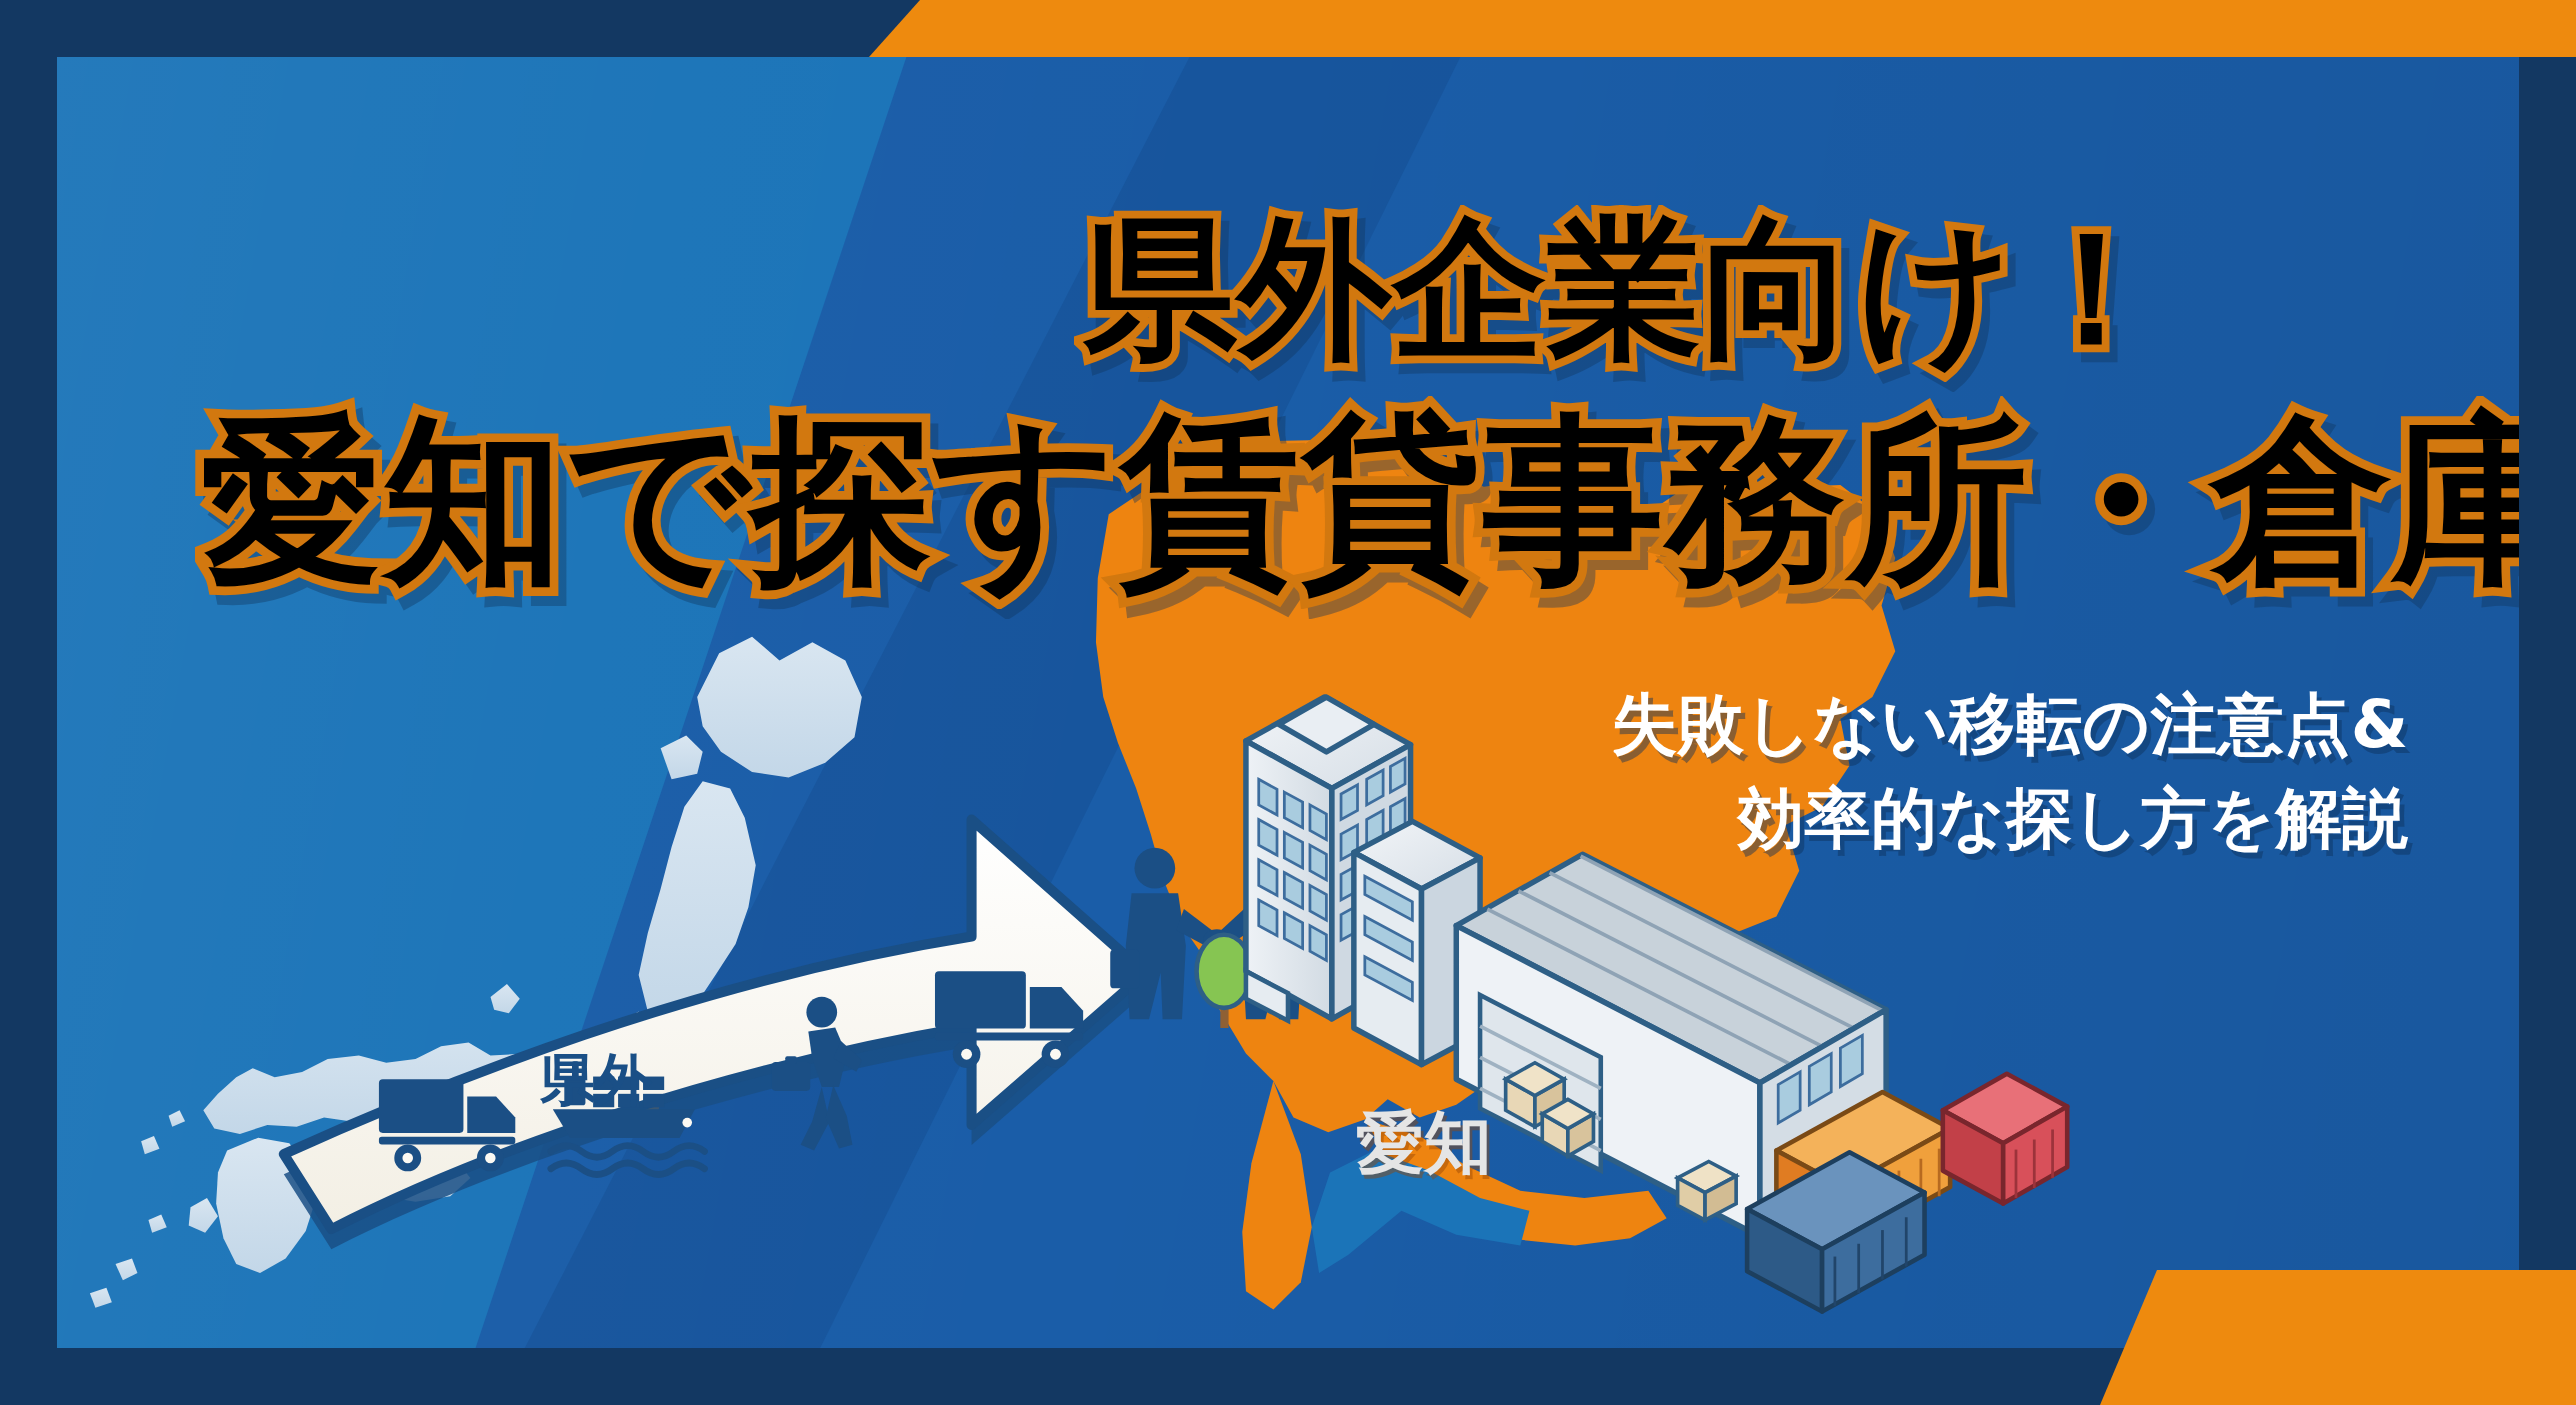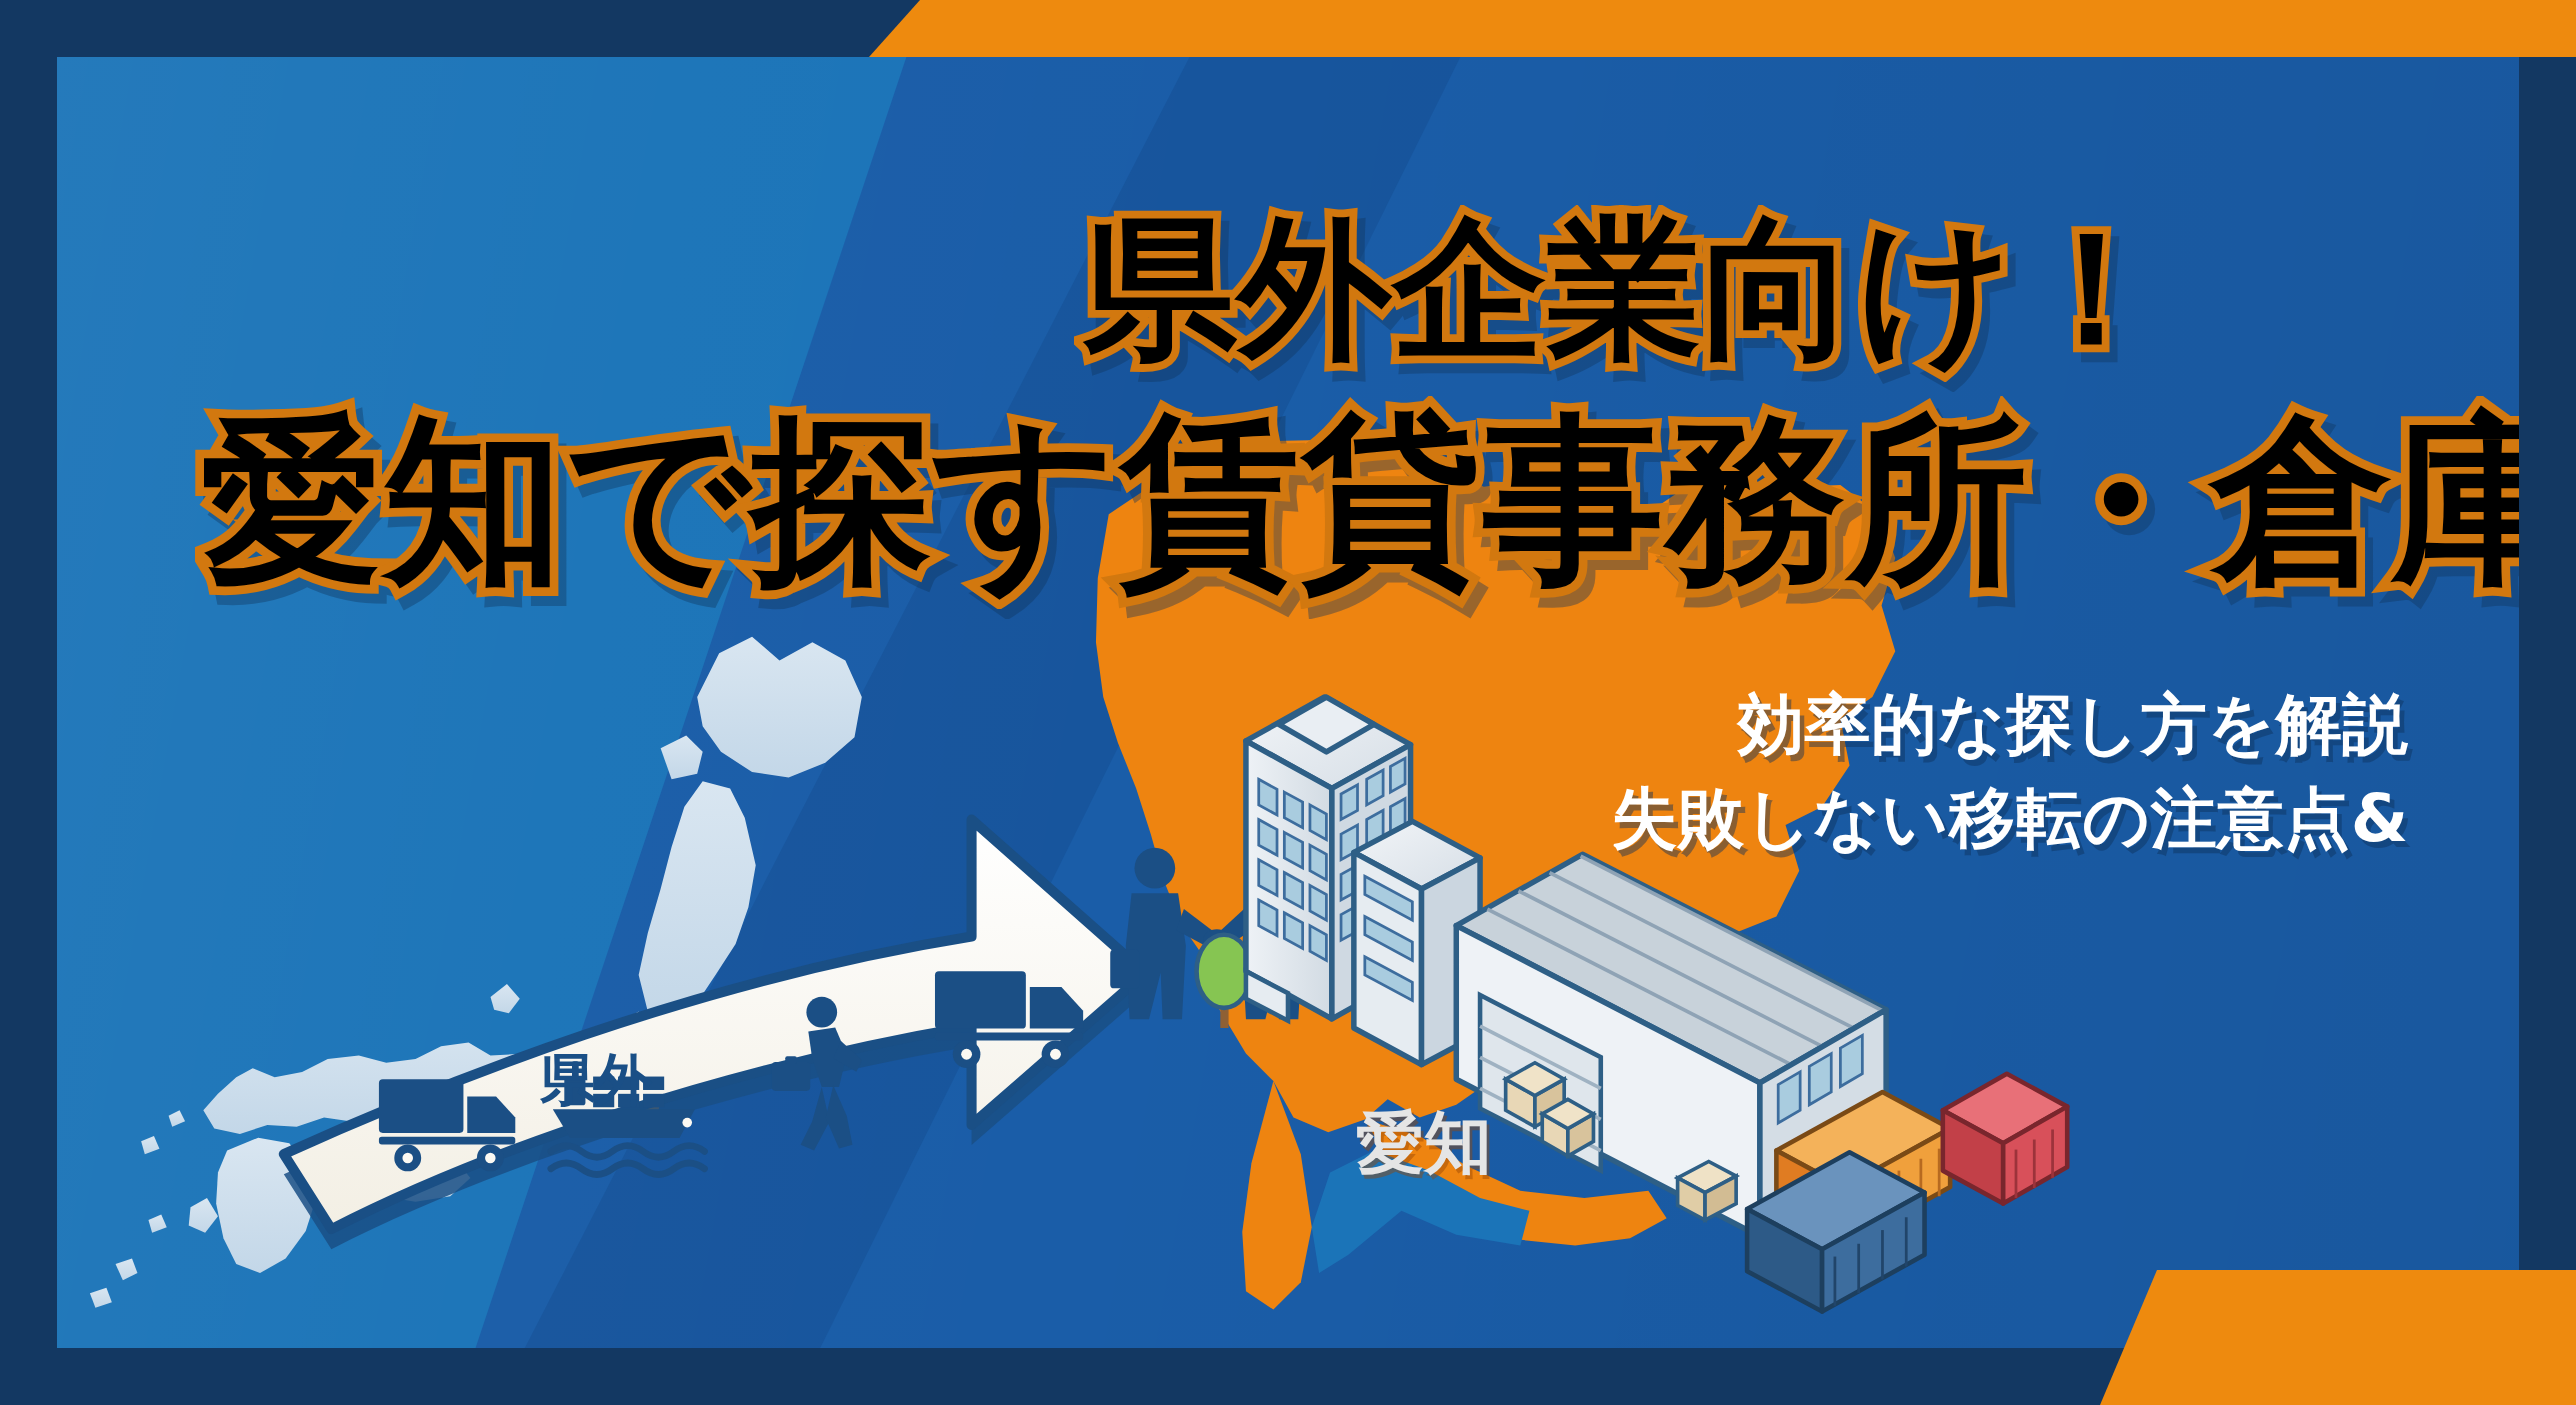--- a/index.html
+++ b/index.html
@@ -488,22 +488,22 @@
 
     <div class="maplabel" id="label-kengai">県外</div>
     <div class="maplabel" id="label-aichi">愛知</div>
 
     <div id="title-block">
       <h1 class="ttl" id="title-line-1">県外企業向け！</h1>
       <h1 class="ttl" id="title-line-2">愛知で探す賃貸事務所・倉庫</h1>
     </div>
 
     <div id="subtitle-block">
+      <p class="sub" id="subtitle-line-1">失敗しない移転の注意点&amp;</p>
       <p class="sub" id="subtitle-line-2">効率的な探し方を解説</p>
-      <p class="sub" id="subtitle-line-1">失敗しない移転の注意点&amp;</p>
     </div>
 
   </div>
 
   <div id="accent-top"></div>
   <div id="accent-bottom"></div>
 
 </div>
 
 

